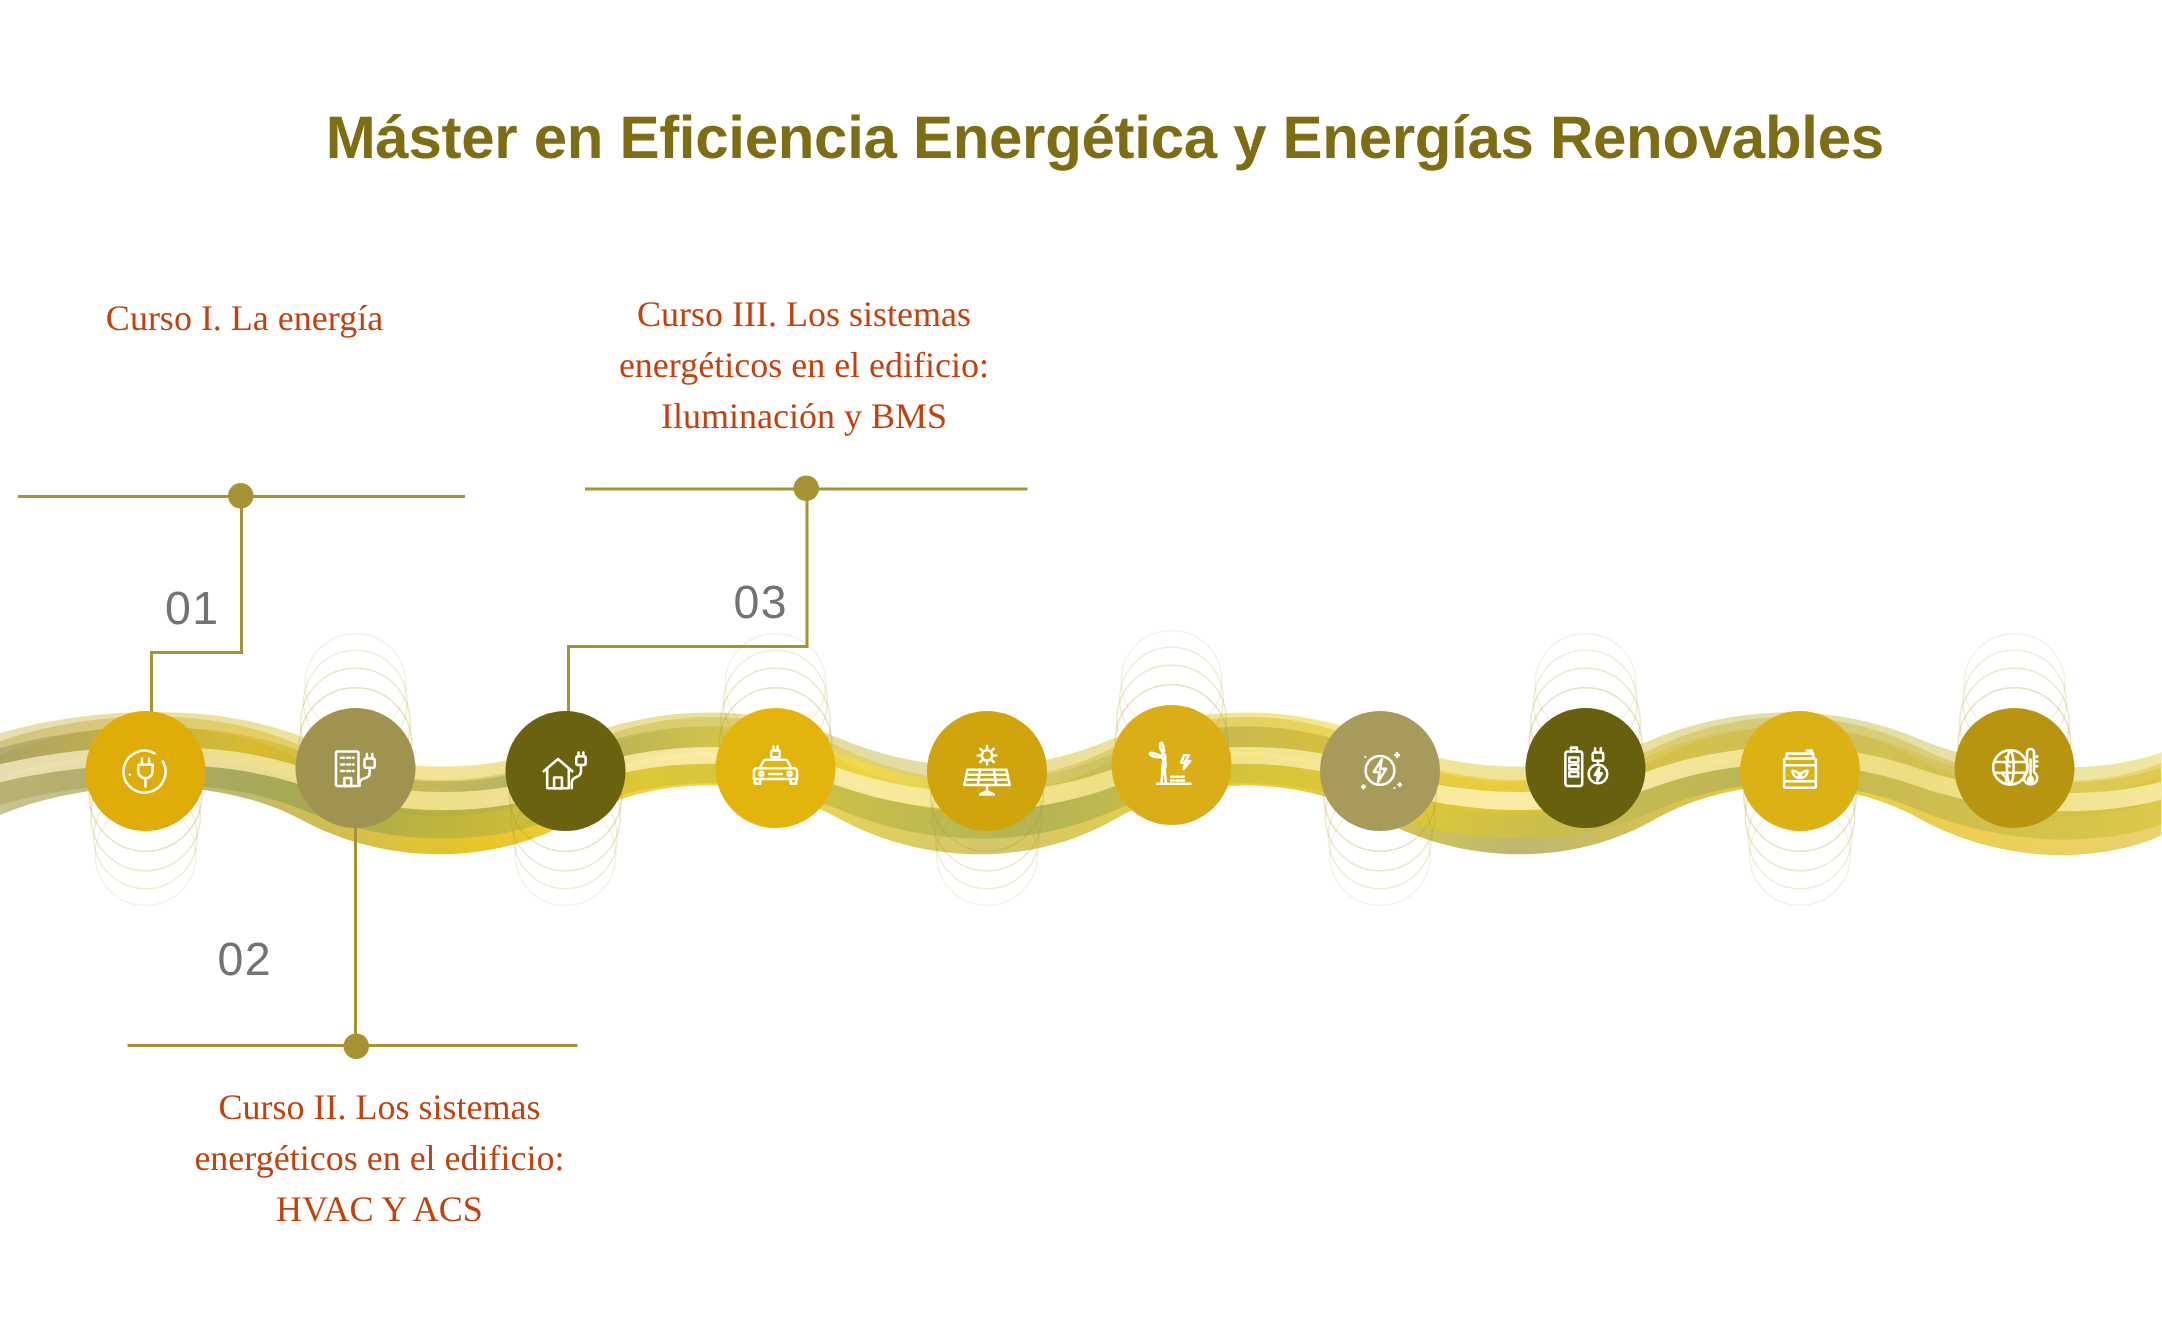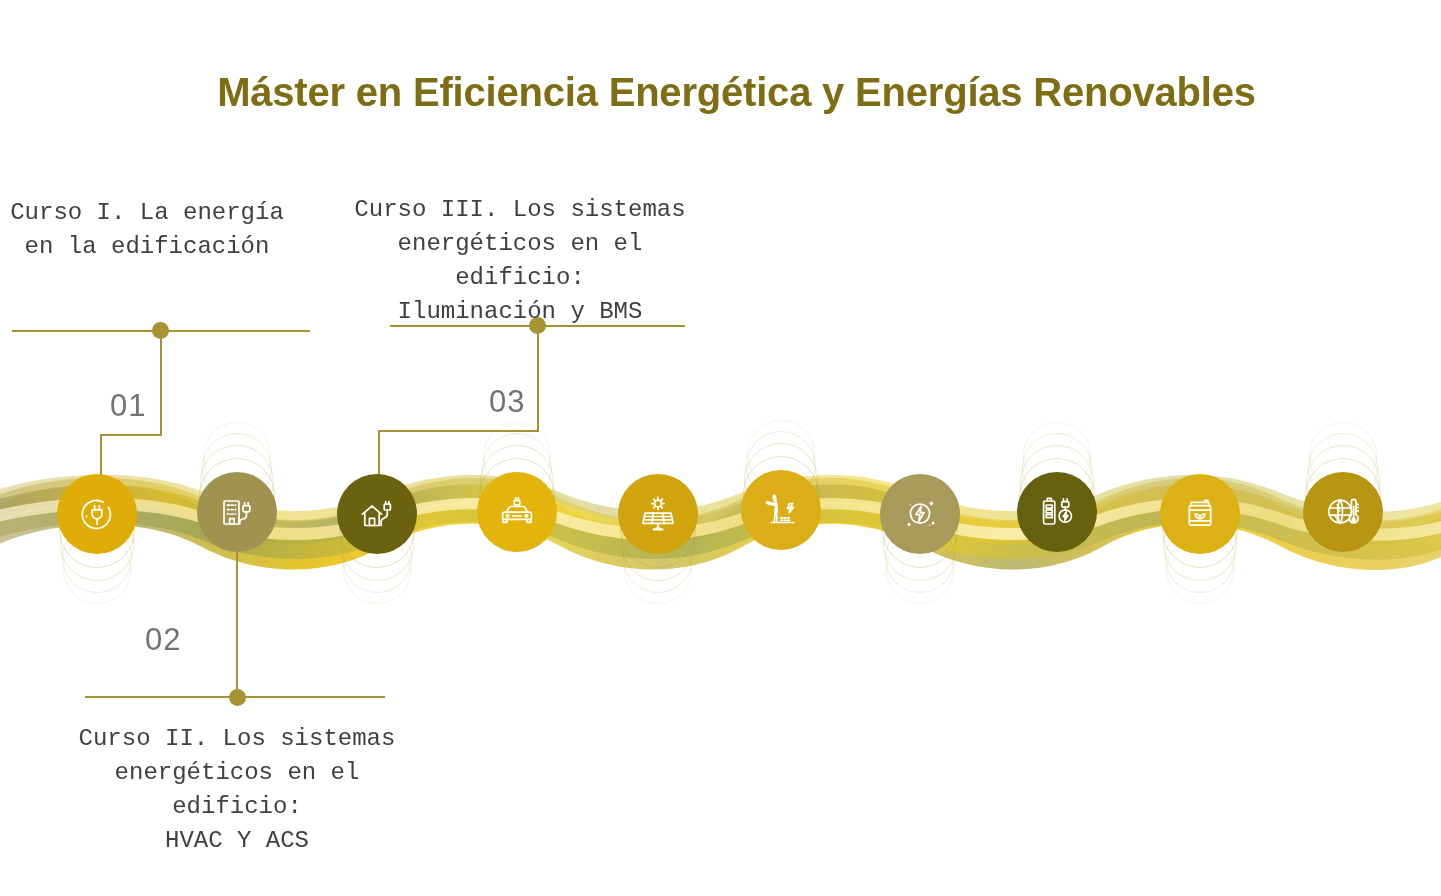--- a/index.html
+++ b/index.html
@@ -73,25 +73,26 @@
     position: absolute;
     font-size: 31px;
     color: #737373;
     font-family: "Liberation Sans", sans-serif;
     letter-spacing: 1px;
   }
 
   
   .course-label {
     position: absolute;
-    color: #404040;
+    color: #c2410c;
     font-size: 24px;
     line-height: 34px;
     text-align: center;
-    font-family: Liberation Mono, monospace;
+    font-family: Liberation Serif, serif;
+    margin-left: 16px;
   }
 
   
   .node {
     position: absolute;
     width: 0;
     height: 0;
   }
   .node .rings {
     position: absolute;
@@ -294,21 +295,20 @@
     <div class="conn-h" style="left:390px; top:325px; width:295px;"></div>
     <div class="conn-dot" style="left:529px; top:317px;"></div>
     <div class="conn-v" style="left:537px; top:325px; height:106px;"></div>
     <div class="conn-h" style="left:378px; top:430px; width:161px;"></div>
     <div class="conn-v" style="left:378px; top:430px; height:50px;"></div>
     <div class="step-num" style="left:489px; top:384px;">03</div>
   </div>
 
   <div class="course-label" style="left:0px; top:196px; width:294px;">
     <div>Curso I. La energía</div>
-    <div>en la edificación</div>
   </div>
 
   <div class="course-label" style="left:348px; top:193px; width:344px;">
     <div>Curso III. Los sistemas</div>
     <div>energéticos en el edificio:</div>
     <div>Iluminación y BMS</div>
   </div>
 
   <div class="course-label" style="left:60px; top:722px; width:354px;">
     <div>Curso II. Los sistemas</div>

